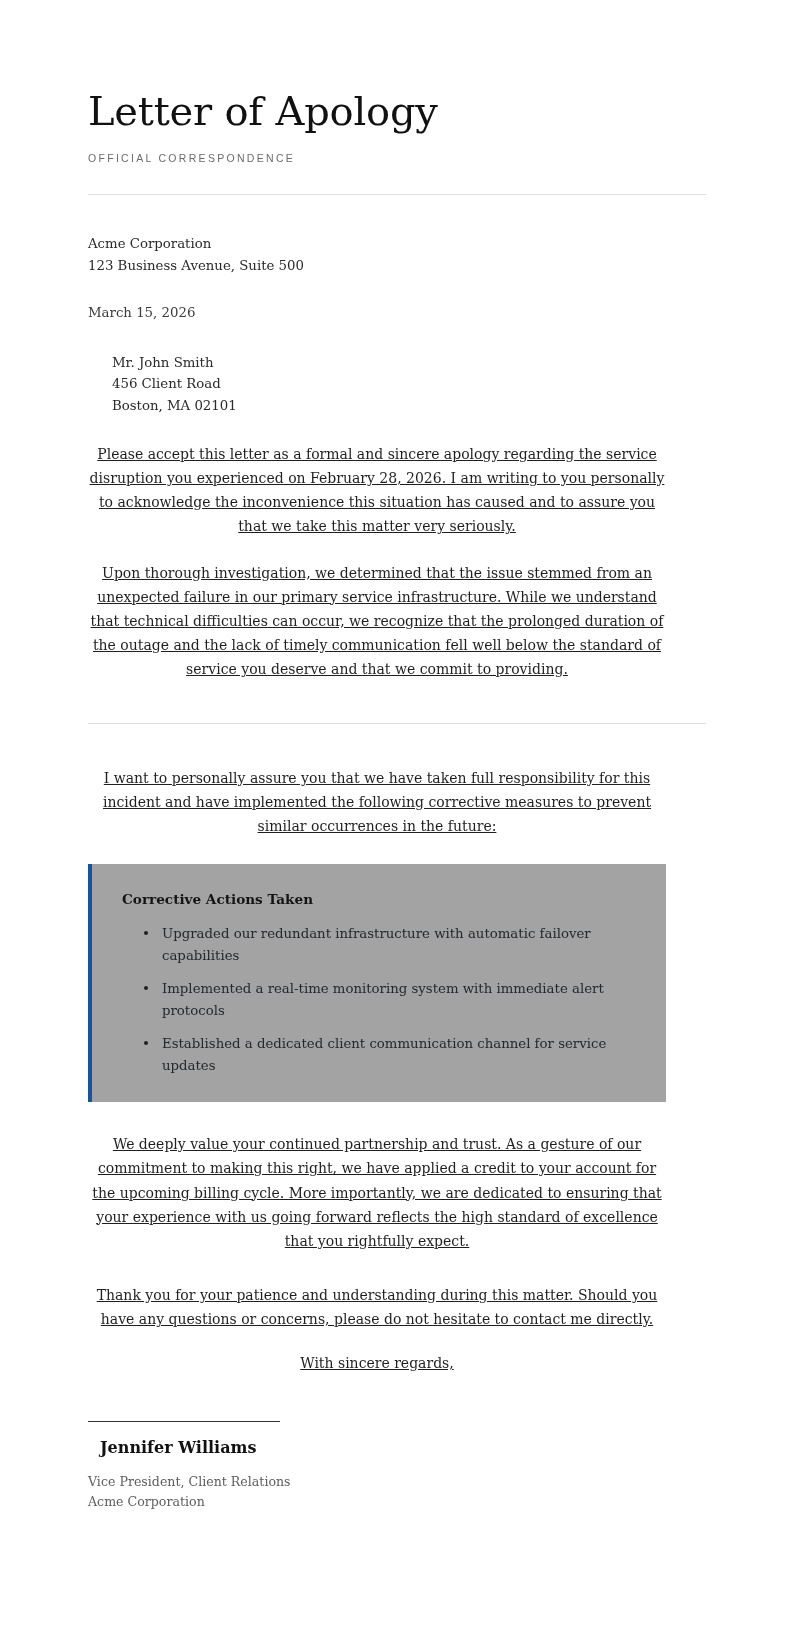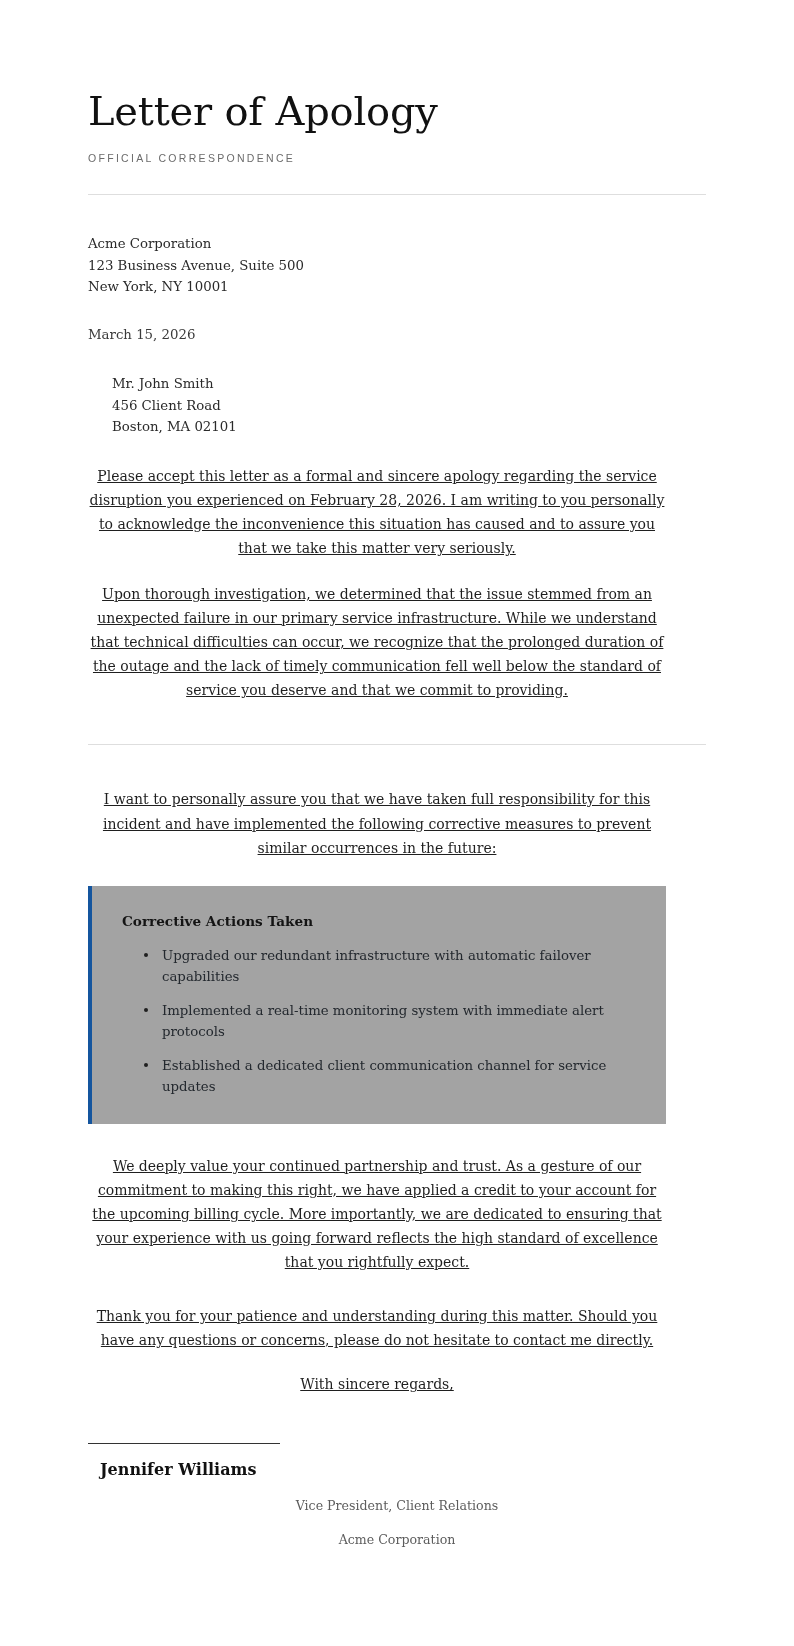--- a/index.html
+++ b/index.html
@@ -139,39 +139,37 @@
     font-size: 16px;
     font-weight: 700;
     color: #111111;
     line-height: 1.5;
     margin: 12px;
   }
   .sig-role, .sig-org {
     font-size: 12.6px;
     color: #5d5d5d;
     line-height: 1.62;
-    margin: 14px;
-    text-align: center;
+    margin: 0;
   }
 </style>
 </head>
 <body>
 
 <div class="page">
 
   <header>
     <h1 class="doc-title">Letter of Apology</h1>
     <div class="eyebrow">OFFICIAL CORRESPONDENCE</div>
     <hr class="rule">
   </header>
 
   <section class="block sender-block">
     <div class="line">Acme Corporation</div>
     <div class="line">123 Business Avenue, Suite 500</div>
-    <div class="line">New York, NY 10001</div>
   </section>
 
   <div class="date-line">March 15, 2026</div>
 
   <section class="block recipient-block">
     <div class="line">Mr. John Smith</div>
     <div class="line">456 Client Road</div>
     <div class="line">Boston, MA 02101</div>
   </section>
 

